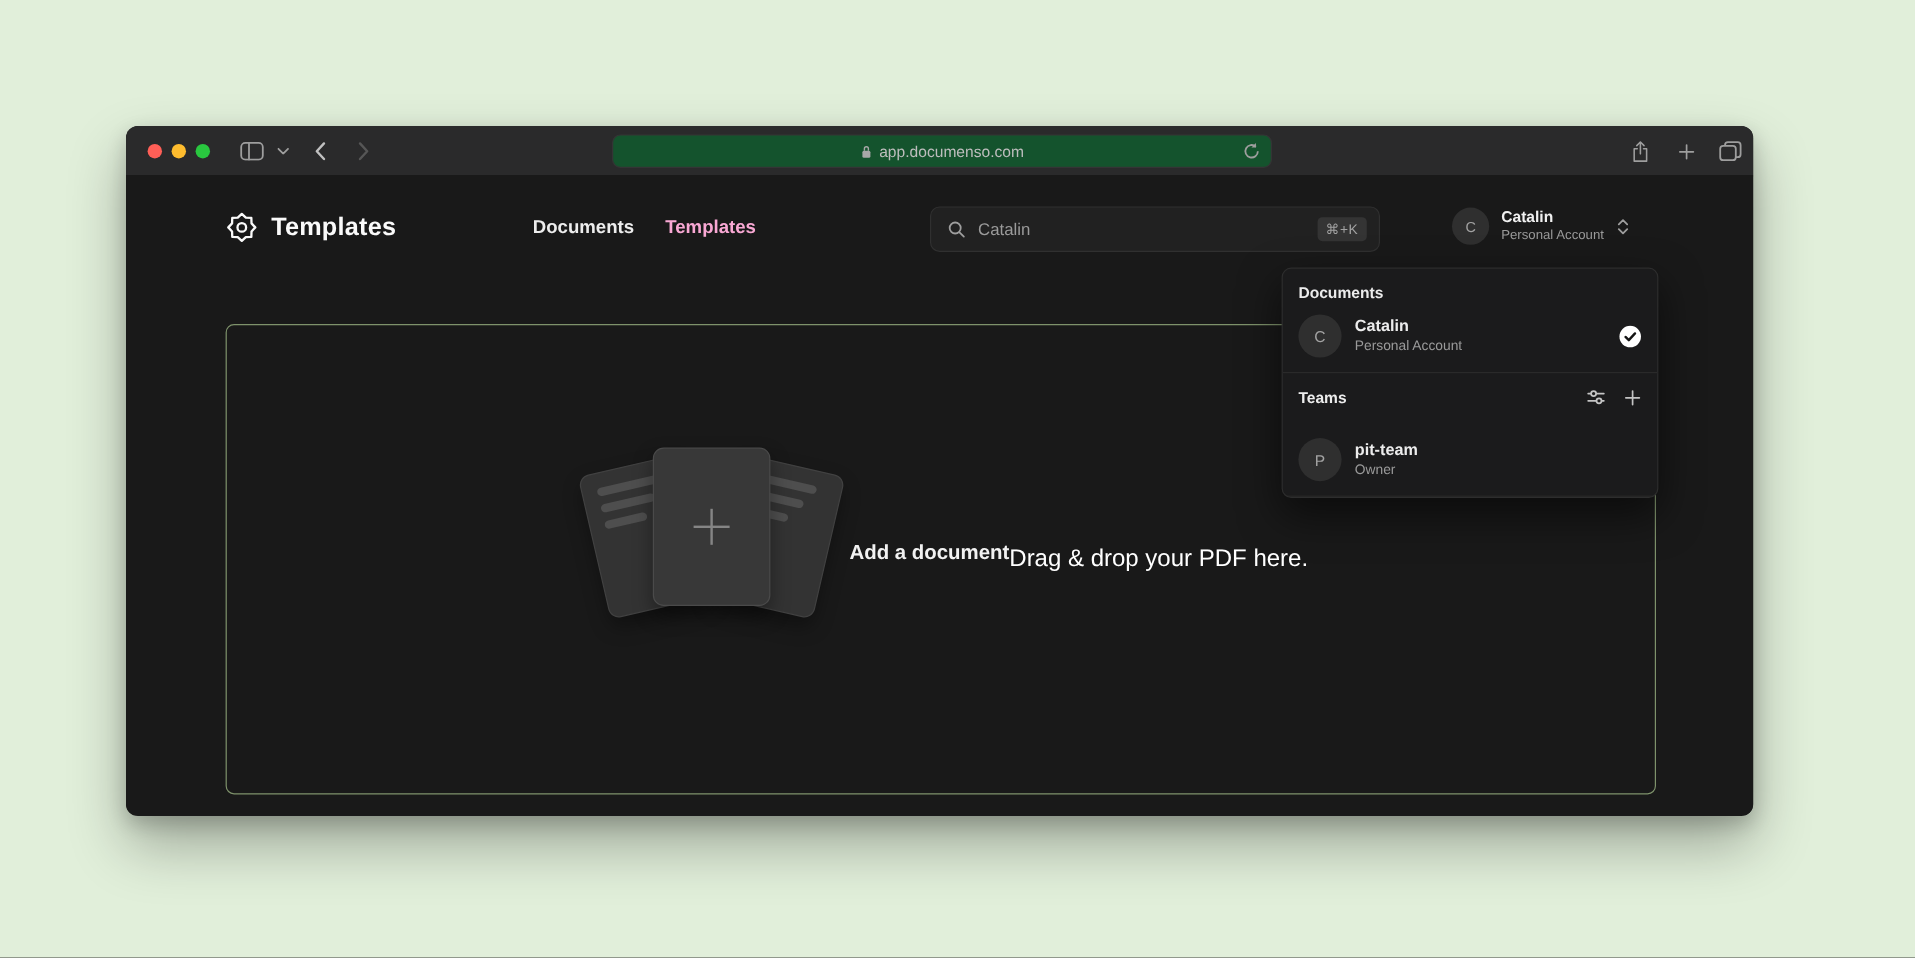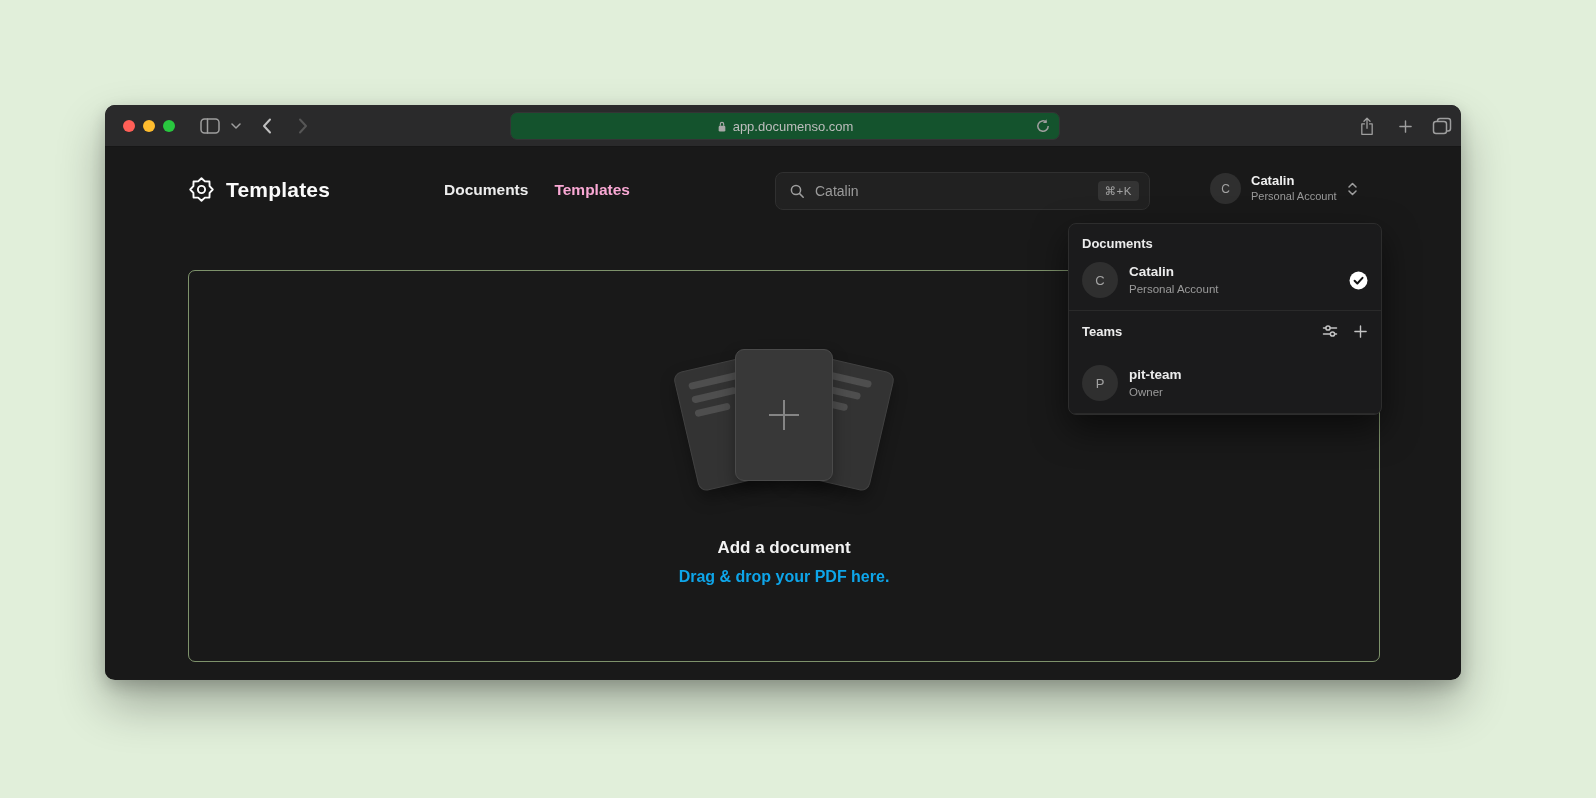--- a/index.html
+++ b/index.html
@@ -55,21 +55,21 @@
     display:flex; align-items:center; justify-content:center; flex:none;
   }
   .avatar.sm { width:31px; height:31px; font-size:12px; }
   .avatar.md { width:36px; height:36px; font-size:13px; }
   .account-name { color:#f0f0f0; font-size:13px; font-weight:700; line-height:1.25; }
   .account-sub { color:#9a9a9a; font-size:11px; line-height:1.3; }
   
   .dropzone {
     position:absolute; left:83px; top:123px; width:1192px; height:392px;
     border:1px solid rgba(160,187,135,0.75); border-radius:7px;
-    display:flex; flex-direction:column; align-items:center; justify-content:center;
+    display:flex; flex-direction:row; align-items:center; justify-content:center;
     cursor:pointer;
   }
   .cards { position:relative; width:230px; height:160px; margin-bottom:32px; }
   .card {
     position:absolute; border-radius:9px; background:#333333; border:1px solid #414141;
     box-shadow:0 8px 16px rgba(0,0,0,0.35);
   }
   .card.left  { left:16px;  top:16px; width:88px; height:122px; transform:rotate(-13deg); }
   .card.right { right:16px; top:16px; width:88px; height:122px; transform:rotate(13deg); }
   .card.mid   { left:50%; top:3px; width:98px; height:132px; transform:translateX(-50%);
@@ -77,21 +77,21 @@
                 display:flex; align-items:center; justify-content:center; }
   .card-lines { padding:12px 0 0 12px; display:flex; flex-direction:column; gap:7px; }
   .card-lines span { display:block; height:7px; border-radius:3.5px; background:#4e4e4e; }
   .card-lines span:nth-child(1){ width:54px; }
   .card-lines span:nth-child(2){ width:46px; }
   .card-lines span:nth-child(3){ width:36px; }
   .card-plus { position:relative; width:30px; height:30px; }
   .card-plus::before { content:""; position:absolute; left:50%; top:0; width:2px; height:100%; background:#858585; transform:translateX(-50%); }
   .card-plus::after  { content:""; position:absolute; top:50%; left:0; height:2px; width:100%; background:#858585; transform:translateY(-50%); }
   .dz-title { color:#f2f2f2; font-size:17px; font-weight:700; margin-bottom:10px; }
-  .dz-sub { color:#0ea5e9; font-size:16px;font-weight:bold; }
+  .dz-sub { color:#ffffff; font-size:20px; }
   
   .menu {
     position:absolute; left:963px; top:76px; width:314px; z-index:5;
     background:#1b1b1c; border:1px solid #2d2d2d; border-radius:8px;
     box-shadow:0 14px 34px rgba(0,0,0,0.55);
     overflow:hidden;
   }
   .menu-section { padding:12px 13px; }
   .menu-heading { color:#ececec; font-size:13px; font-weight:700; }
   .menu-heading-row { display:flex; align-items:flex-end; margin-bottom:26px; }

